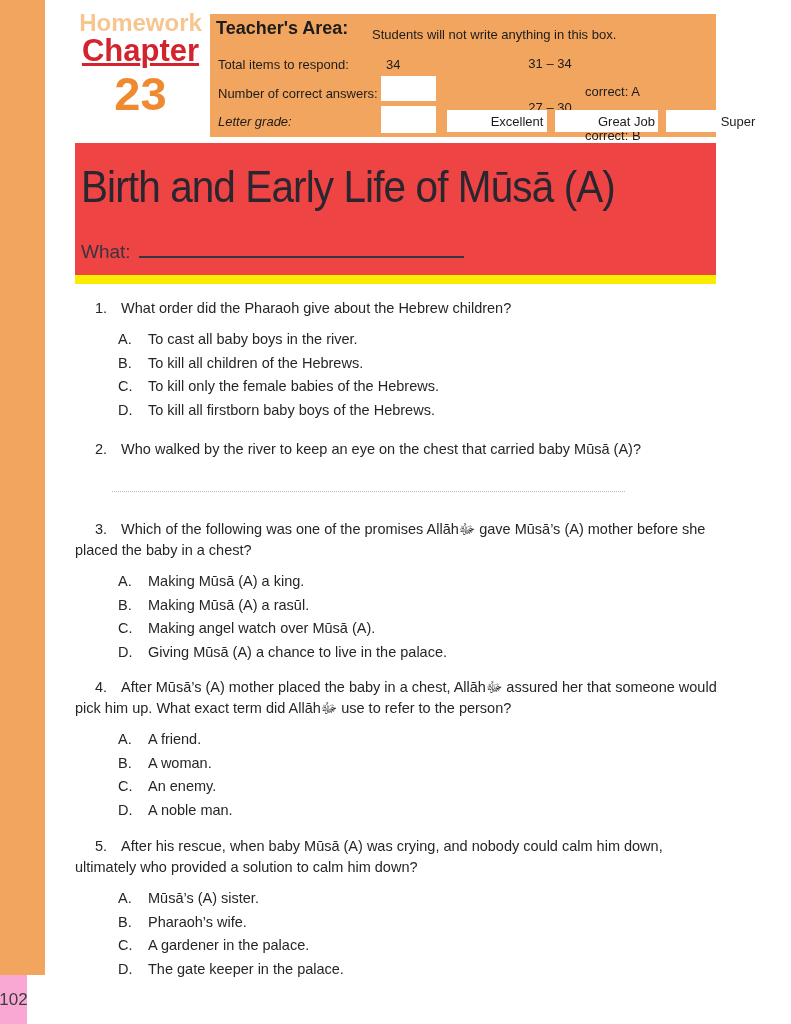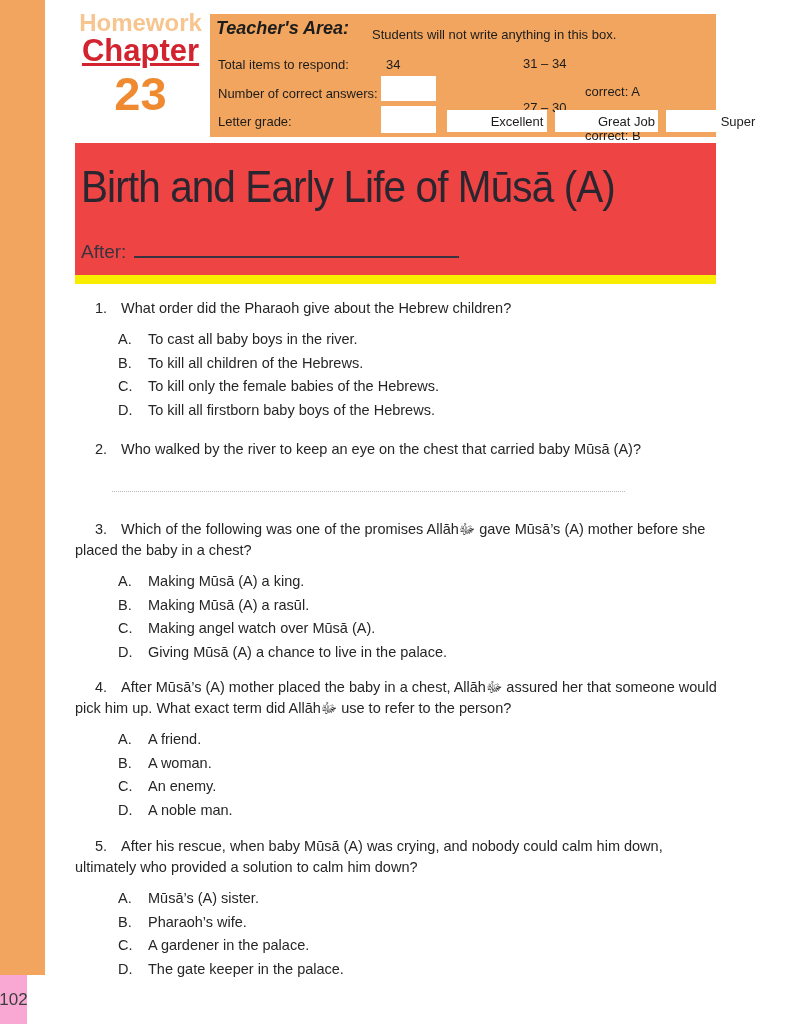--- a/index.html
+++ b/index.html
@@ -15,33 +15,33 @@
     display:flex; align-items:center; justify-content:center;
     font-size:17px; color:#3d3d3d;
   }
   
   .chapter-header { position:absolute; left:68px; top:12px; width:145px; text-align:center; }
   .homework { color:#F7C58F; font-weight:bold; font-size:24px; line-height:22px; }
   .chapter  { color:#D2232F; font-weight:bold; font-size:31px; line-height:34px;text-decoration:underline; }
   .chapter-num { color:#EF8A31; font-weight:bold; font-size:47px; line-height:52px; }
   
   .teacher-box { position:absolute; left:210px; top:14px; width:506px; height:123px; background:#F2A55E; color:#1c1c1c; }
-  .t-title { position:absolute; left:6px; top:4px; font-size:18px; font-weight:bold;font-style:italic; }
+  .t-title { position:absolute; left:6px; top:4px; font-size:18px; font-weight:bold; }
   .t-note  { position:absolute; left:162px; top:13px; font-size:13px; }
   .t-label { position:absolute; left:8px; font-size:13px; }
   .t-label.r1 { top:43px; }
   .t-label.r2 { top:72px; }
-  .t-label.r3 { top:100px; }
+  .t-label.r3 { top:100px;font-style:italic; }
   .t-value { position:absolute; left:176px; top:43px; font-size:13px; }
   .t-input { position:absolute; left:171px; width:55px; background:#ffffff; }
   .t-input.b1 { top:62px; height:25px; }
   .t-input.b2 { top:92px; height:27px; }
   .t-scale { position:absolute; left:313px; top:42px; font-size:13px; line-height:16px; }
   .t-scale-row { display:flex; }
-  .t-range { width:54px; text-align:left; }
+  .t-range { width:54px; text-align:center; }
   .t-result { margin-left:8px;margin-top:28px; }
   .t-buttons { position:absolute; left:237px; top:96px; display:flex; gap:8px; }
   .t-btn {
     background:#ffffff; height:22px; font-size:13px; color:#1c1c1c;
     display:flex; align-items:center; justify-content:center;padding-left:40px;
   }
   .t-btn.w1 { width:60px; } .t-btn.w2 { width:63px; } .t-btn.w3 { width:64px; } .t-btn.w4 { width:64px; }
   
   .banner { position:absolute; left:75px; top:143px; width:641px; height:132px; background:#ef4444; }
   .banner-title {
@@ -109,21 +109,21 @@
     <div class="t-btn w1">Excellent</div>
     <div class="t-btn w2">Great Job</div>
     <div class="t-btn w3">Super</div>
     <div class="t-btn w4">Nice Try</div>
   </div>
 </div>
 
 <div class="banner">
   <div class="banner-title">Birth and Early Life of Mūsā (A)</div>
   <div class="banner-date">
-    <span>After:</span><span class="date-line"></span>
+    <span>What:</span><span class="date-line"></span>
   </div>
 </div>
 <div class="yellow-bar"></div>
 
 <div class="questions">
 
   <div class="qb1">
     <p class="q-text">
       <span class="q-num">1.</span><span>What order did the Pharaoh give about the Hebrew children?</span>
     </p>

